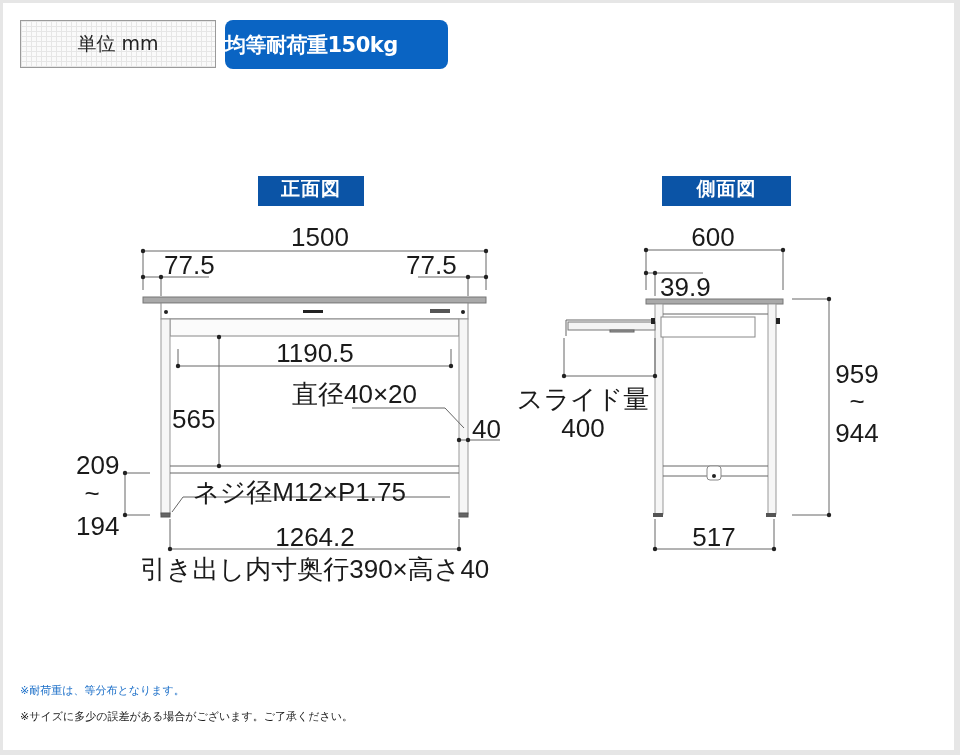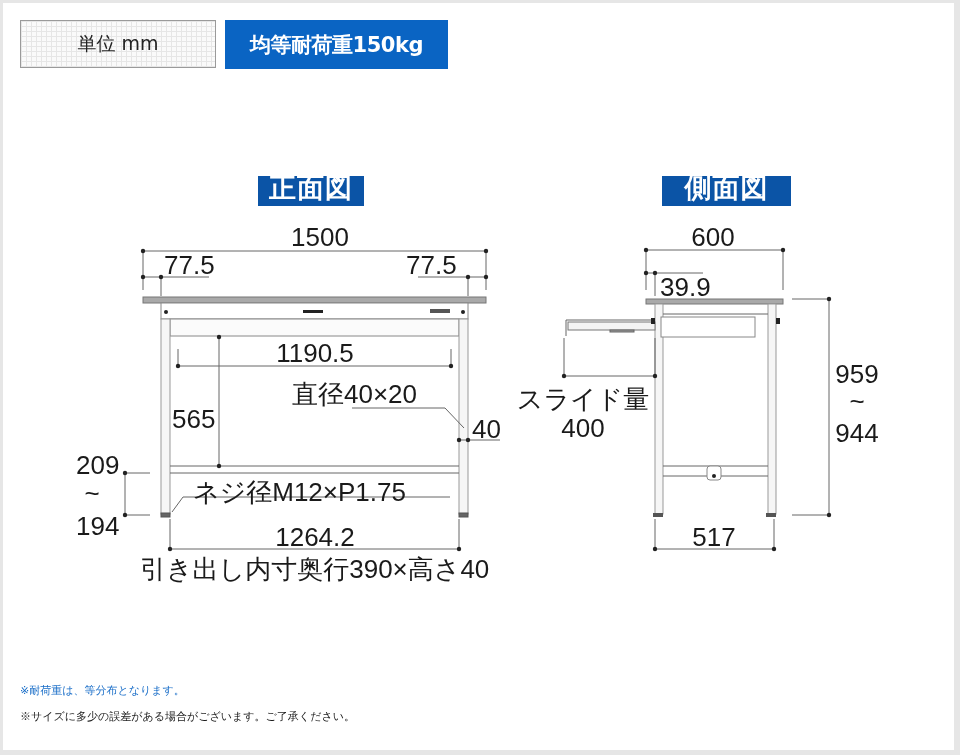--- a/index.html
+++ b/index.html
@@ -19,38 +19,38 @@
     background-image:
       linear-gradient(#e6e6e6 1px, transparent 1px),
       linear-gradient(90deg, #e6e6e6 1px, transparent 1px);
     background-size: 5px 5px;
     display: flex; align-items: center; justify-content: center;
     font-size: 19px; color: #222;
   }
   .load-badge {
     position: absolute; left: 225px; top: 20px; width: 223px; height: 49px;
     background: #0a64c3; color: #fff;
-    display: flex; align-items: center; justify-content: center;
-    font-size: 21px; font-weight: bold; letter-spacing: -0.5px;
+    display: flex; align-items: center; justify-content: flex-start;
+    font-size: 21px; font-weight: bold; letter-spacing: -0.5px; border-radius: 8px;
   }
   .view-title {
     position: absolute; height: 30px; background: #0b54a6; color: #fff;
-    display: flex; align-items: flex-end; justify-content: center;
-    font-size: 27px; font-weight: bold; letter-spacing: 1px;
+    display: flex; align-items: flex-start; justify-content: center;
+    font-size: 19px; font-weight: bold; letter-spacing: 1px;
   }
   #front-title { left: 258px; top: 176px; width: 106px; }
   #side-title { left: 662px; top: 176px; width: 129px; }
   svg.drawing { position: absolute; left: 0; top: 0; }
   svg text { font-family: "Liberation Sans", "DejaVu Sans", sans-serif; fill: #1a1a1a; }
   .dim { font-size: 26px; }
   .note {
     position: absolute; left: 20px; font-size: 11px; white-space: nowrap;
   }
   #note-1 { top: 683px; color: #1a6ec8; }
-  #note-2 { top: 709px; color: #1a1a1a; font-family: Liberation Mono, monospace; }
+  #note-2 { top: 709px; color: #1a1a1a; }
 </style>
 </head>
 <body>
 
 <div class="frame"></div>
 
 <div class="unit-badge">
   <span>単位 mm</span>
 </div>
 <div class="load-badge">

